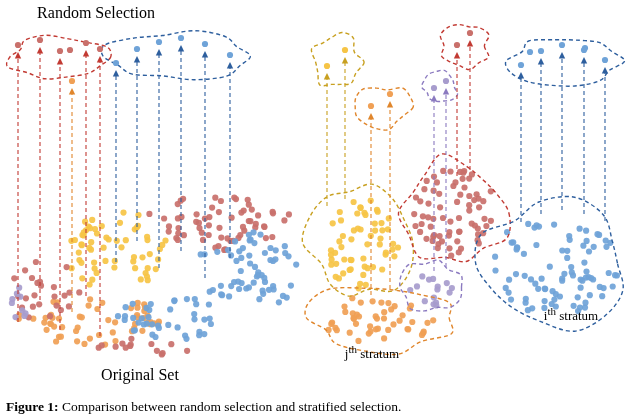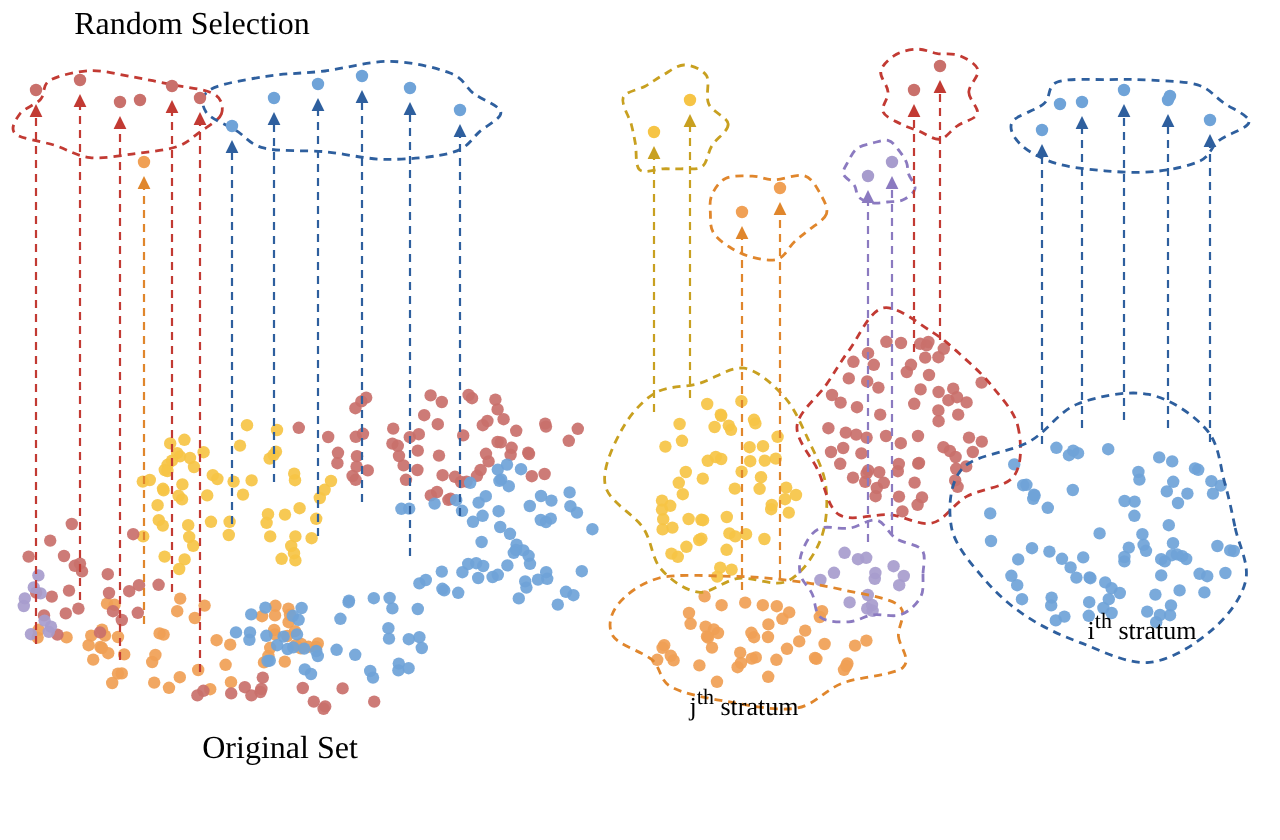--- a/index.html
+++ b/index.html
@@ -742,13 +742,14 @@
       </g>
     </svg>
 
   <div class="lbl title-lbl" style="left:96px;  top:4px;">Random Selection</div>
   <div class="lbl set-lbl" style="left:140px; top:366px;">Original Set</div>
 
   <div class="lbl stratum-lbl" style="left:372px; top:343px;"><span>j</span><sup>th</sup><span> stratum</span></div>
 
   <div class="lbl stratum-lbl" style="left:571px; top:305px;"><span>i</span><sup>th</sup><span> stratum</span></div>
 
+  <div class="caption"><b>Figure 1:</b><span> Comparison between random selection and stratified selection.</span></div>
 </div>
 
 </body></html>

